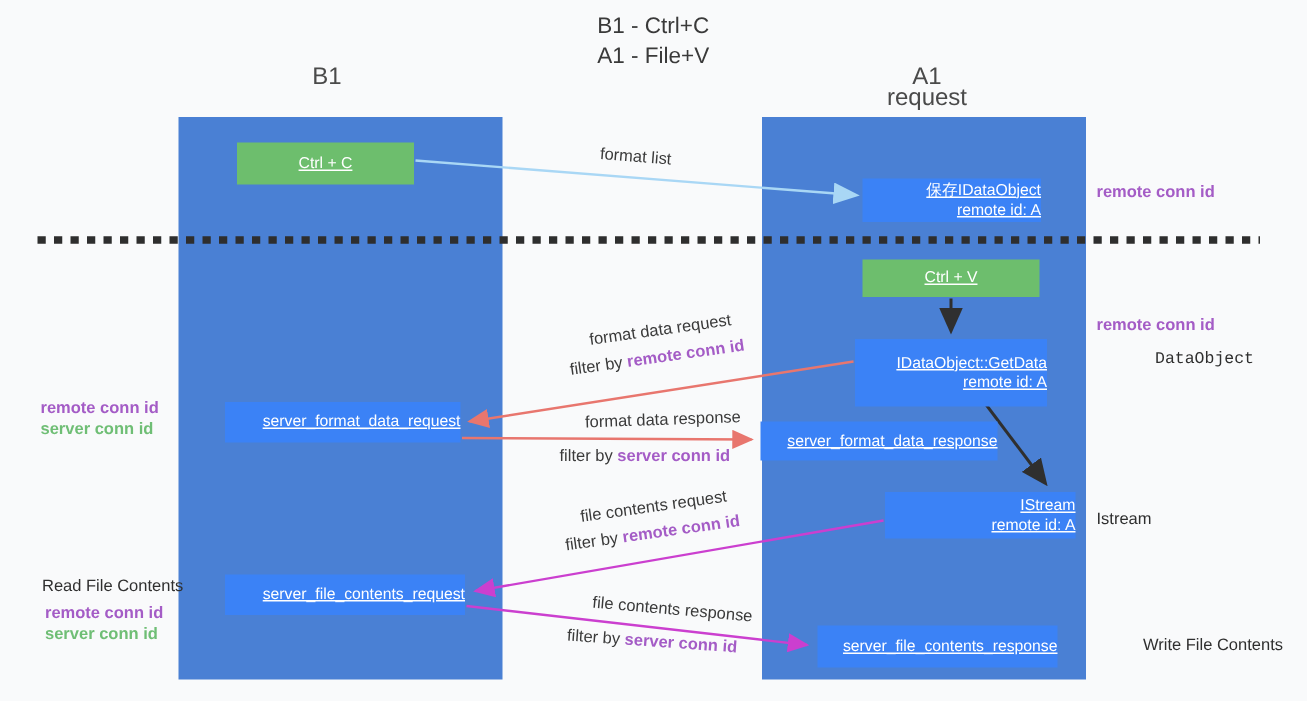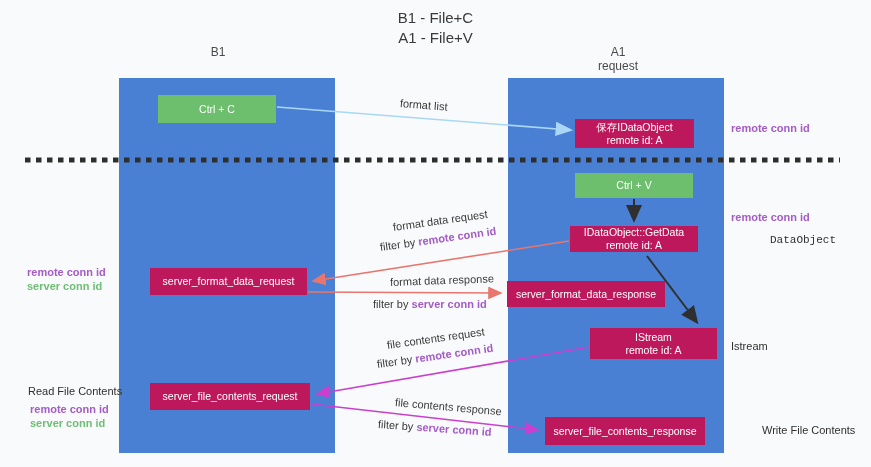--- a/index.html
+++ b/index.html
@@ -9,52 +9,52 @@
     width:871px;height:467px;
     position:relative;
     overflow:hidden;
   }
   .stage{position:absolute;left:0;top:0;width:871px;height:467px;}
   .title{
     position:absolute;left:0;top:8px;width:871px;
     text-align:center;font-size:15px;color:#3a3a3a;line-height:20px;
   }
   .lane-header{
-    position:absolute;text-align:center;font-size:12px;color:#4a4a4a;line-height:14px;width:120px;
+    position:absolute;text-align:center;font-size:16px;color:#4a4a4a;line-height:14px;width:120px;
   }
   .lane{
     position:absolute;background:#4a80d4;top:78px;width:216px;height:375px;
   }
   #lane-left{left:119px;}
   #lane-right{left:508px;}
   #lane-header-left{left:158px;top:45px;}
   #lane-header-right{left:558px;top:45px;text-align:center;}
   svg.overlay{position:absolute;left:0;top:0;width:871px;height:467px;pointer-events:none;}
   .node{
     position:absolute;display:flex;flex-direction:column;align-items:center;justify-content:center;
-    color:#ffffff;font-size:10.5px;line-height:13px;text-align:center;white-space:nowrap;
+    color:#ffffff;font-size:10.5px;line-height:13px;text-align:center;white-space:nowrap;text-decoration:underline;
   }
   .node.green{background:#6dbe6d;}
-  .node.orange{background:#be185d;}
+  .node.orange{background:#3b82f6;align-items:flex-end;}
   .caption{
     position:absolute;font-size:11px;color:#3a3a3a;white-space:nowrap;transform-origin:left center;
   }
   .side-label{
     position:absolute;font-size:11px;color:#2f2f2f;white-space:nowrap;
   }
   .conn-purple{color:#a45cc6;font-weight:bold;}
   .conn-green{color:#6fbe75;font-weight:bold;}
 </style>
 </head>
 <body>
 
 <div class="stage">
 
   <div class="title">
-    <div>B1 - File+C</div>
+    <div>B1 - Ctrl+C</div>
     <div>A1 - File+V</div>
   </div>
 
   <div class="lane-header" id="lane-header-left">
     <div>B1</div>
   </div>
   <div class="lane-header" id="lane-header-right">
     <div>A1</div>
     <div>request</div>
   </div>
@@ -101,21 +101,21 @@
 
   <div class="node orange" style="left:575px;top:119px;width:119px;height:29px;">
     <span>保存IDataObject</span>
     <span>remote id: A</span>
   </div>
 
   <div class="node green" style="left:575px;top:173px;width:118px;height:25px;">
     <span>Ctrl + V</span>
   </div>
 
-  <div class="node orange" style="left:570px;top:226px;width:128px;height:26px;">
+  <div class="node orange" style="left:570px;top:226px;width:128px;height:45px;">
     <span>IDataObject::GetData</span>
     <span>remote id: A</span>
   </div>
 
   <div class="node orange" style="left:507px;top:281px;width:158px;height:26px;">
     <span>server_format_data_response</span>
   </div>
 
   <div class="node orange" style="left:150px;top:268px;width:157px;height:27px;">
     <span>server_format_data_request</span>

